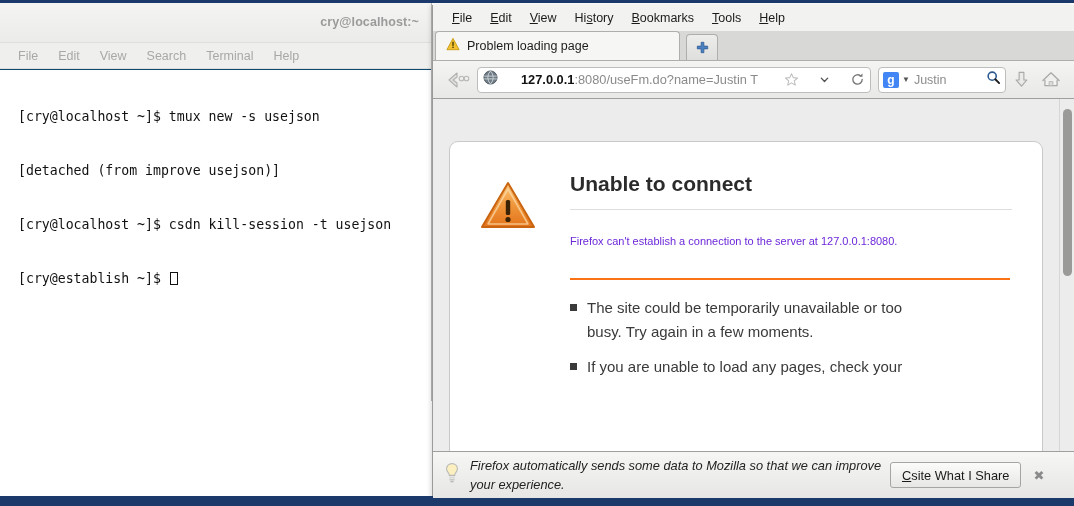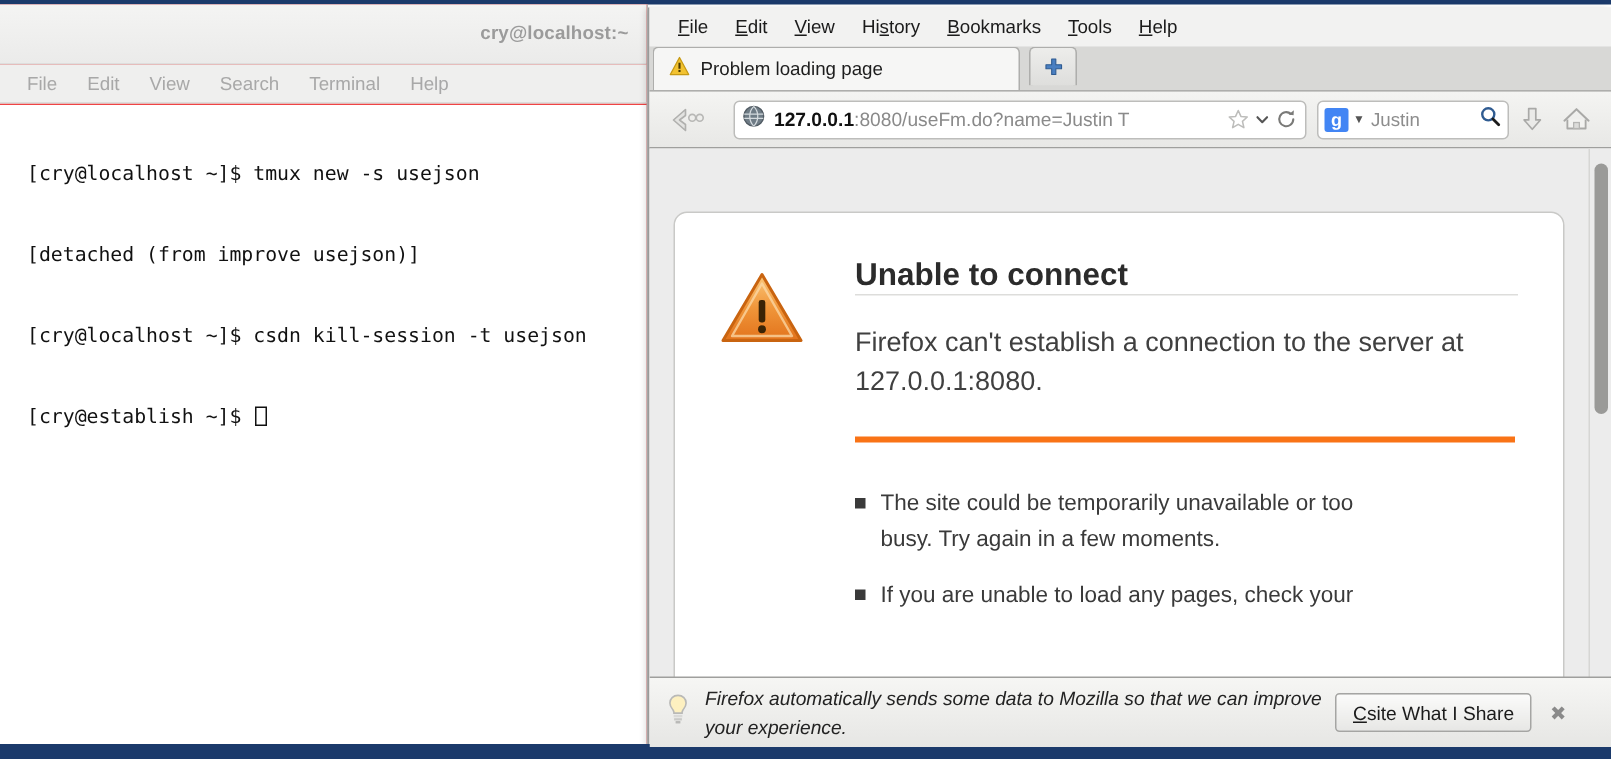--- a/index.html
+++ b/index.html
@@ -19,22 +19,22 @@
     position: absolute; left: 0; right: 0; bottom: 0; height: 10px;
     background: #1b3a6b;
   }
   #desktop-topline {
     position: absolute; left: 0; right: 0; top: 0; height: 3px;
     background: #1b3a6b;
   }
 
   
   #terminal {
-    position: absolute; left: 0; top: 3px; width: 432px; height: 493px;
-    background: #ef4444;
+    position: absolute; left: 0; top: 3px; width: 432px; height: 398px;
+    background: #0c4a6e;
     border-right: 1px solid #b8b8b8;
   }
   #term-titlebar {
     height: 40px; position: relative;
     background: linear-gradient(to bottom, #f4f4f3 0%, #ebebea 100%);
     border-bottom: 1px solid #dededd;
   }
   #term-title {
     position: absolute; right: 12px; top: 12px;
     font-size: 12.5px; color: #9b9b9b; font-weight: bold;
@@ -103,21 +103,21 @@
   .ff-menu-item {
     font-size: 12.5px; color: #1b1b1b;
     padding: 0 9px; white-space: nowrap; cursor: default;
   }
   .ff-menu-item u { text-decoration: underline; }
 
   
   #ff-tabstrip {
     height: 30px; flex: 0 0 auto; position: relative;
     background: #d8d8d6;
-    display: flex; align-items: flex-start;
+    display: flex; align-items: flex-end;
     padding-left: 2px;
     border-bottom: 1px solid #aeaeac;
   }
   #ff-tab {
     height: 29px; min-width: 245px;
     background: #f6f6f5;
     border: 1px solid #aeaeac; border-bottom: none;
     border-radius: 4px 4px 0 0;
     display: flex; align-items: center;
     padding: 0 10px; cursor: pointer;
@@ -142,27 +142,28 @@
     border-bottom: 1px solid #9f9f9d;
     display: flex; align-items: center;
     padding: 0 8px;
   }
   #ff-backfwd {
     width: 36px; height: 26px;
     display: flex; align-items: center; justify-content: center;
     cursor: pointer; flex: 0 0 auto;
   }
   #ff-urlbar {
-    flex: 1 1 auto; height: 26px; margin-left: 12px;
+    flex: 1 1 auto; height: 26px; margin-left: 0;
     background: #ffffff;
     border: 1px solid #bdbdbb;
     border-radius: 4px;
     display: flex; align-items: center;
     padding: 0 5px; overflow: hidden;
     cursor: text;
+    gap: 17px;
   }
   #ff-url-text {
     flex: 1 1 auto; margin-left: 6px;
     font-size: 12.8px; color: #8a8a8a;
     white-space: nowrap; overflow: hidden;
   }
   #ff-url-text b { color: #111; font-weight: bold; }
   .url-btn { flex: 0 0 auto; margin-left: 3px; cursor: pointer; display:flex; align-items:center; }
   #ff-searchbar {
     flex: 0 0 auto; width: 128px; height: 26px; margin-left: 7px;
@@ -211,41 +212,41 @@
     background: #ffffff;
     border: 1px solid #c9c9c7;
     border-radius: 9px;
     padding: 30px 30px 0 30px;
   }
   #error-head { display: flex; align-items: flex-start; }
   #error-warn-icon { flex: 0 0 auto; margin-top: 8px; }
   #error-head-right { flex: 1 1 auto; margin-left: 34px; }
   #error-title {
     font-size: 21px; color: #2b2b2b; font-weight: bold;
+    padding-bottom: 13px;
     border-bottom: 1px solid #dddddb;
   }
   #error-desc {
-    font-size: 18px; color: #404040;
+    font-size: 11px; color: #6d28d9;
     line-height: 26px;
     padding: 18px 0 24px 0;
-    border-bottom: 4px solid #f97316;
+    border-bottom: 2px solid #f97316;
     max-width: 440px;
   }
   #error-list {
     list-style: none;
     padding-top: 16px;
     font-size: 15px; color: #3a3a3a;
     line-height: 24px;
   }
   #error-list li {
     position: relative;
     padding-left: 17px;
     margin-bottom: 11px;
     max-width: 370px;
-    margin-top: 13px;
   }
   #error-list li:before {
     content: ""; position: absolute; left: 0; top: 8px;
     width: 7px; height: 7px; background: #3a3a3a;
   }
 
   
   #ff-notification {
     position: absolute; left: 0; right: 0; bottom: 0; height: 47px;
     background: linear-gradient(to bottom, #f6f6f4 0%, #e6e6e4 100%);

